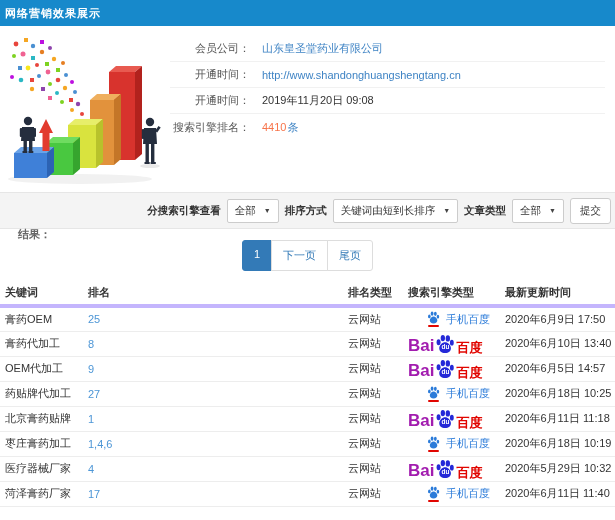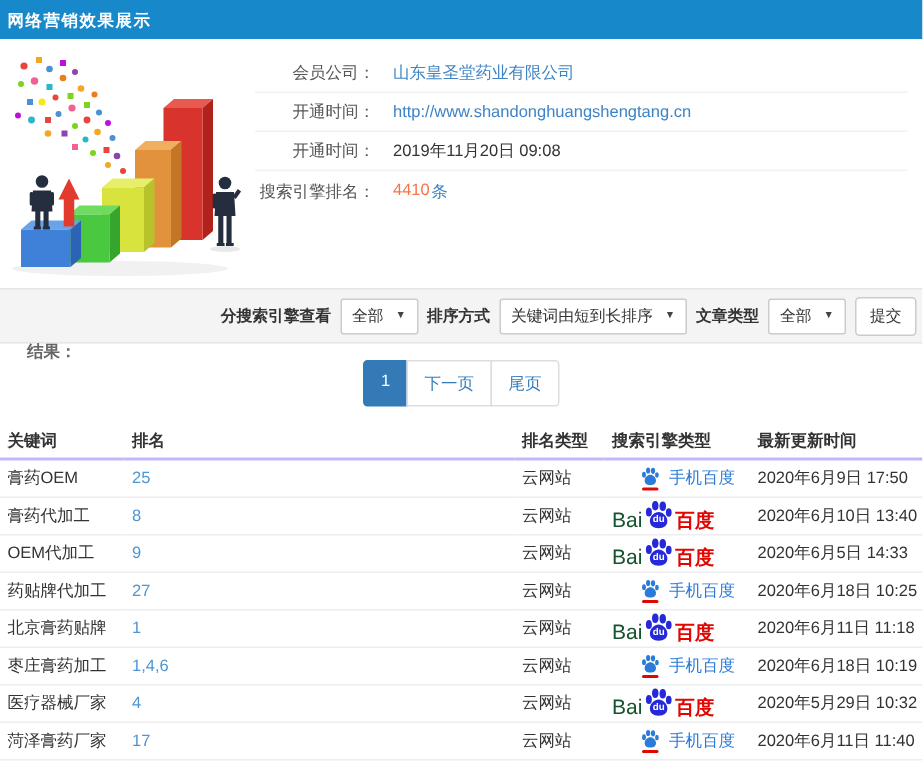--- a/index.html
+++ b/index.html
@@ -43,27 +43,27 @@
   .pagination { display:inline-flex; }
   .page-btn { border:1px solid #ddd; background:#fff; color:#337ab7; text-align:center;
     padding:7px 11px; margin-left:-1px; cursor:pointer; text-decoration:none; font-size:11px; }
   .page-btn:first-child { border-radius:3px 0 0 3px; margin-left:0; }
   .page-btn:last-child { border-radius:0 3px 3px 0; }
   .page-btn.active { background:#337ab7; border-color:#337ab7; color:#fff; }
 
   
   table.rank-table { width:615px; border-collapse:collapse; table-layout:fixed; }
   .rank-table th { height:25px; text-align:left; font-weight:bold; padding-left:5px;
-    border-bottom:2px solid #c4b5fd; font-size:11px; color:#333; }
+    border-bottom:4px solid #c4b5fd; font-size:11px; color:#333; }
   .rank-table td { height:25px; padding:0 0 0 5px; border-bottom:1px solid #ededed;
     font-size:11px; color:#333; vertical-align:middle; white-space:nowrap; overflow:hidden; }
   .rank { color:#4d96d6; cursor:pointer; }
   td.engine-mobile { padding-left:24px; }
   .baidu-logo { display:inline-flex; align-items:flex-end; line-height:1; }
-  .bai { color:#14532d; font-size:14px; font-weight:normal; }
+  .bai { color:#a21caf; font-size:17px; font-weight:bold; }
   .paw-wrap { position:relative; width:20px; height:20px; margin-left:1px; }
   .du { position:absolute; left:6px; bottom:3px; color:#fff; font-size:6.5px; font-weight:bold; font-style:normal; }
   .cn { color:#e10601; font-size:13px; font-weight:bold; margin-left:1px; }
   .mobile-baidu { display:inline-flex; align-items:center; gap:5px; }
   .m-paw { position:relative; width:14px; height:16px; }
   .m-line { position:absolute; left:1px; bottom:0; width:11px; height:2px; background:#e10601; border-radius:1px; }
   .m-text { color:#2b7bd9; font-size:11px; }
 </style>
 </head>
 <body>
@@ -272,21 +272,21 @@
             <b class="bai">Bai</b>
             <span class="paw-wrap"><svg width="20" height="20" viewBox="0 0 24 24">
                 <ellipse cx="4.3" cy="10" rx="2.4" ry="3.6" fill="#2529d8"></ellipse>
                 <ellipse cx="9.4" cy="4.9" rx="2.6" ry="3.8" fill="#2529d8"></ellipse>
                 <ellipse cx="15.4" cy="5.3" rx="2.6" ry="3.8" fill="#2529d8"></ellipse>
                 <ellipse cx="20.2" cy="10.4" rx="2.3" ry="3.4" fill="#2529d8"></ellipse>
                 <path d="M12.1 10c3.2 0 7 3.2 7 7.2 0 3.6-2.6 5.7-7 5.7s-7-2.1-7-5.7c0-4 3.8-7.2 7-7.2z" fill="#2529d8"></path>
               </svg><i class="du">du</i></span>
             <b class="cn">百度</b>
           </span></td>
-        <td>2020年6月5日 14:33</td>
+        <td>2020年6月5日 14:57</td>
       </tr>
       <tr>
         <td>药贴牌代加工</td>
         <td><span class="rank">27</span></td>
         <td>云网站</td>
         <td class="engine-mobile"><span class="mobile-baidu">
             <span class="m-paw"><svg width="13" height="13" viewBox="0 0 24 24">
                 <ellipse cx="4.3" cy="10" rx="2.4" ry="3.6" fill="#2b7bd9"></ellipse>
                 <ellipse cx="9.4" cy="4.9" rx="2.6" ry="3.8" fill="#2b7bd9"></ellipse>
                 <ellipse cx="15.4" cy="5.3" rx="2.6" ry="3.8" fill="#2b7bd9"></ellipse>

